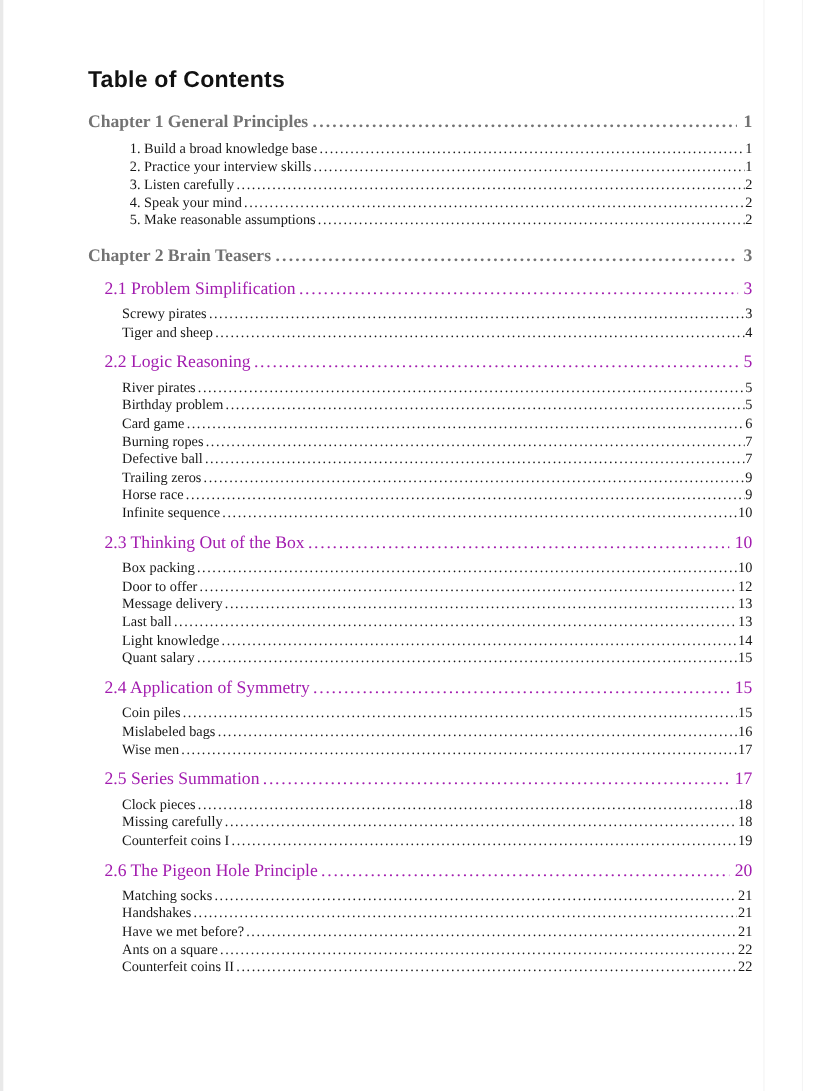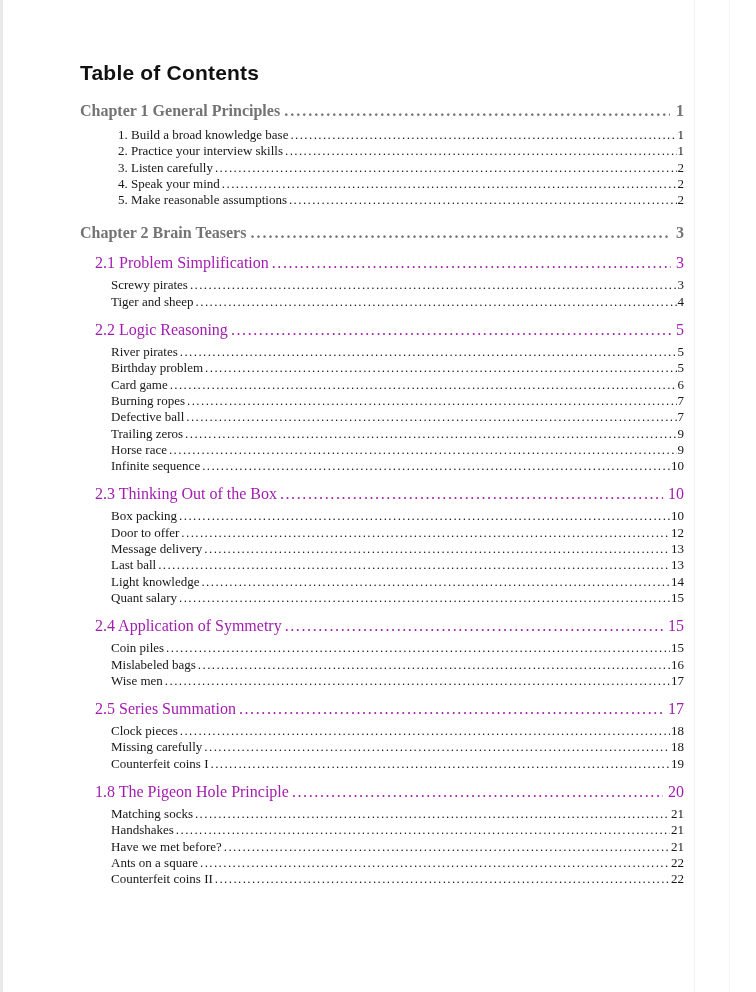--- a/index.html
+++ b/index.html
@@ -279,21 +279,21 @@
           <span class="label">Missing carefully</span>
           <span class="dots"></span>
           <span class="pagenum">18</span>
         </div>
         <div class="toc-row item">
           <span class="label">Counterfeit coins I</span>
           <span class="dots"></span>
           <span class="pagenum">19</span>
         </div>
         <div class="toc-row section">
-          <span class="label">1.8 The Pigeon Hole Principle</span>
+          <span class="label">2.6 The Pigeon Hole Principle</span>
           <span class="dots"></span>
           <span class="pagenum">20</span>
         </div>
         <div class="toc-row item">
           <span class="label">Matching socks</span>
           <span class="dots"></span>
           <span class="pagenum">21</span>
         </div>
         <div class="toc-row item">
           <span class="label">Handshakes</span>

